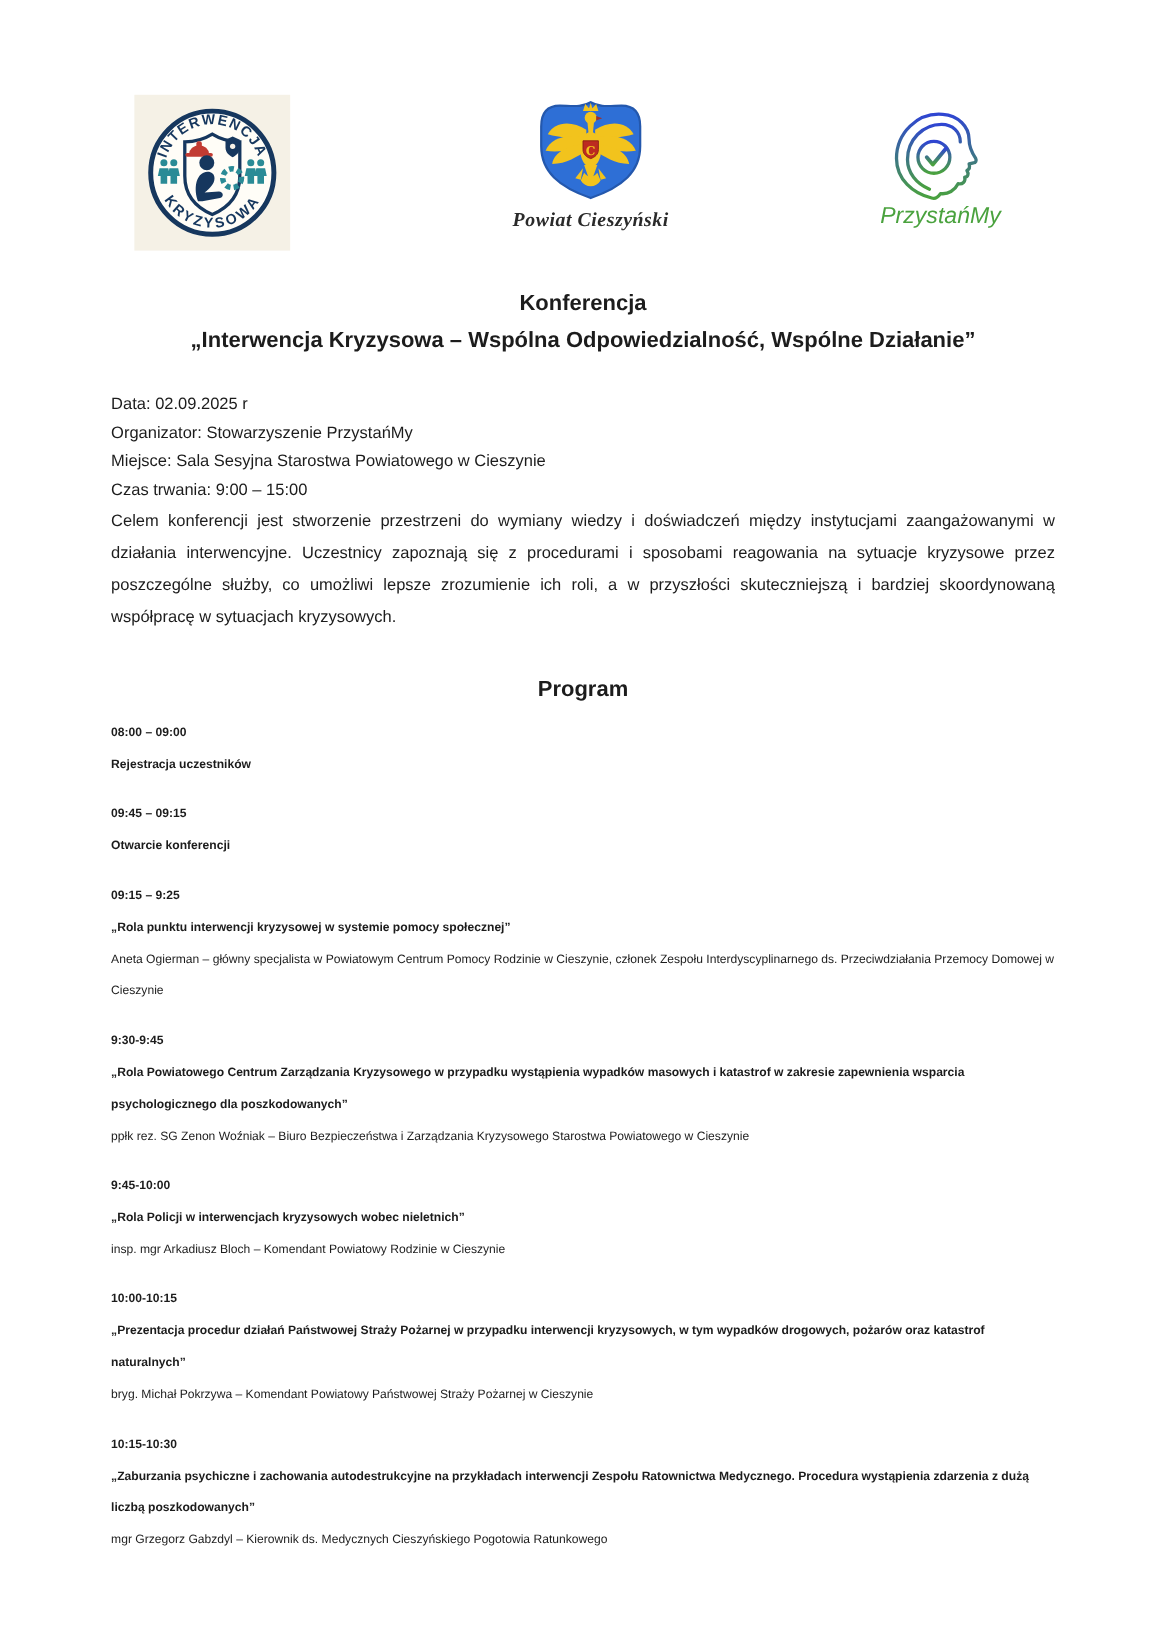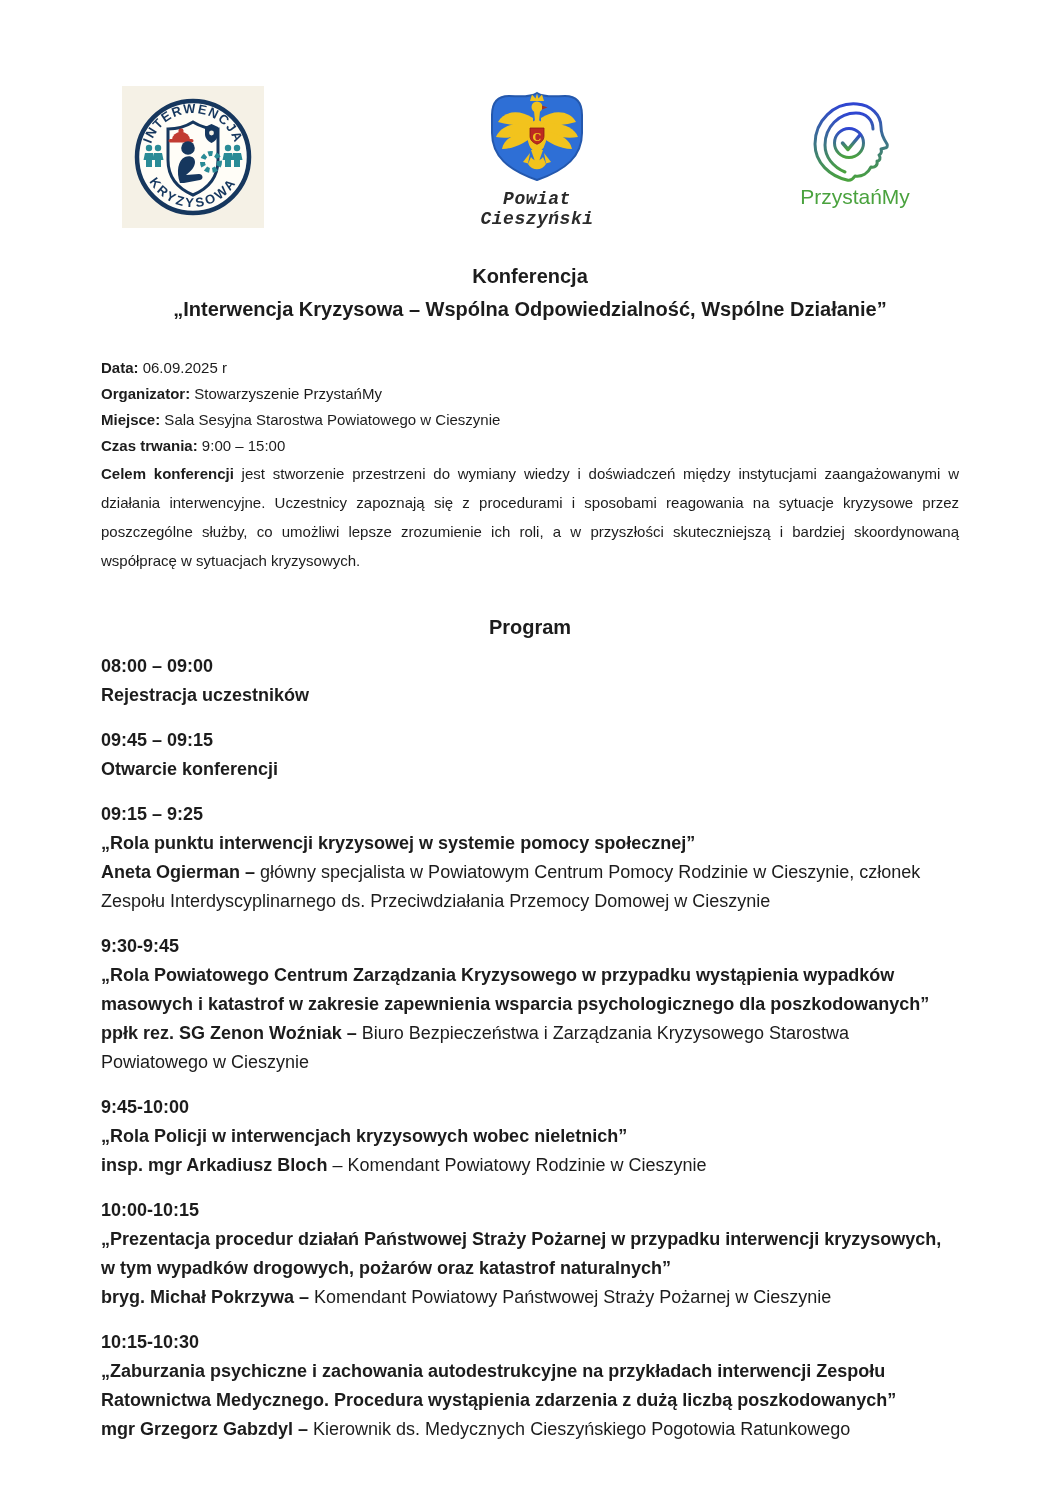--- a/index.html
+++ b/index.html
@@ -1,39 +1,39 @@
 <!DOCTYPE html>
 <html><head>
 <meta charset="utf-8">
 <style>
   html,body{margin:0;padding:0;background:#fff;}
   .page{position:relative;width:1060px;height:1500px;background:#ffffff;
         font-family:"Liberation Sans",sans-serif;color:#1c1c1c;overflow:hidden;}
-  .bold{font-weight:bold;}
+  .bold{font-weight:normal;}
   .pre{white-space:pre-wrap;}
 
   
   .logo1{position:absolute;left:122px;top:86px;width:142px;height:142px;}
   .logo1 svg{width:142px;height:142px;display:block;}
   .logo2{position:absolute;left:452px;top:88px;width:170px;text-align:center;}
   .logo2 svg{width:132px;height:98px;display:block;margin:0 auto;}
-  .powiat-caption{font-family:Liberation Mono, monospace;font-style:italic;font-weight:bold;
+  .powiat-caption{font-family:Liberation Serif, serif;font-style:italic;font-weight:bold;
                   font-size:18px;color:#2a2a2a;margin-top:3px;letter-spacing:.5px;}
-  .logo3{position:absolute;left:790px;top:96px;width:130px;text-align:center;}
+  .logo3{position:absolute;left:790px;top:96px;width:130px;text-align:center;font-style:italic;}
   .logo3 svg{width:104px;height:88px;display:block;margin:0 auto;}
   .pm-caption{font-size:21px;color:#4aa23e;margin-top:1px;}
 
   
   .main{position:absolute;left:101px;top:260px;width:858px;}
   .doc-title,.doc-subtitle{text-align:center;font-size:20px;line-height:33px;font-weight:bold;}
   .meta{margin-top:29px;font-size:15px;line-height:26px;}
   .description{margin:0;font-size:15px;line-height:29px;text-align:justify;}
   .program-heading{margin-top:36px;margin-bottom:9px;text-align:center;
                    font-size:20px;line-height:32px;font-weight:bold;}
-  .prog-item{font-size:18px;line-height:29px;margin-bottom:16px;}
+  .prog-item{font-size:11px;line-height:29px;margin-bottom:16px;}
   .prog-time,.prog-title{font-weight:bold;}
 </style>
 </head>
 <body>
 
 <div class="page">
 
   <div class="logo1">
     <svg viewBox="0 0 142 142">
       <rect width="142" height="142" fill="#f5f1e6"></rect>
@@ -121,21 +121,21 @@
     </svg>
     <div class="pm-caption">PrzystańMy</div>
   </div>
 
   <div class="main">
     <div class="doc-title">Konferencja</div>
     <div class="doc-subtitle">„Interwencja Kryzysowa – Wspólna Odpowiedzialność, Wspólne Działanie”</div>
 
     <div class="meta">
       <div class="meta-line">
-        <span class="bold">Data:</span><span class="pre"> 06.09.2025 r</span>
+        <span class="bold">Data:</span><span class="pre"> 02.09.2025 r</span>
       </div>
       <div class="meta-line">
         <span class="bold">Organizator:</span><span class="pre"> Stowarzyszenie PrzystańMy</span>
       </div>
       <div class="meta-line">
         <span class="bold">Miejsce:</span><span class="pre"> Sala Sesyjna Starostwa Powiatowego w Cieszynie</span>
       </div>
       <div class="meta-line">
         <span class="bold">Czas trwania:</span><span class="pre"> 9:00 – 15:00</span>
       </div>

